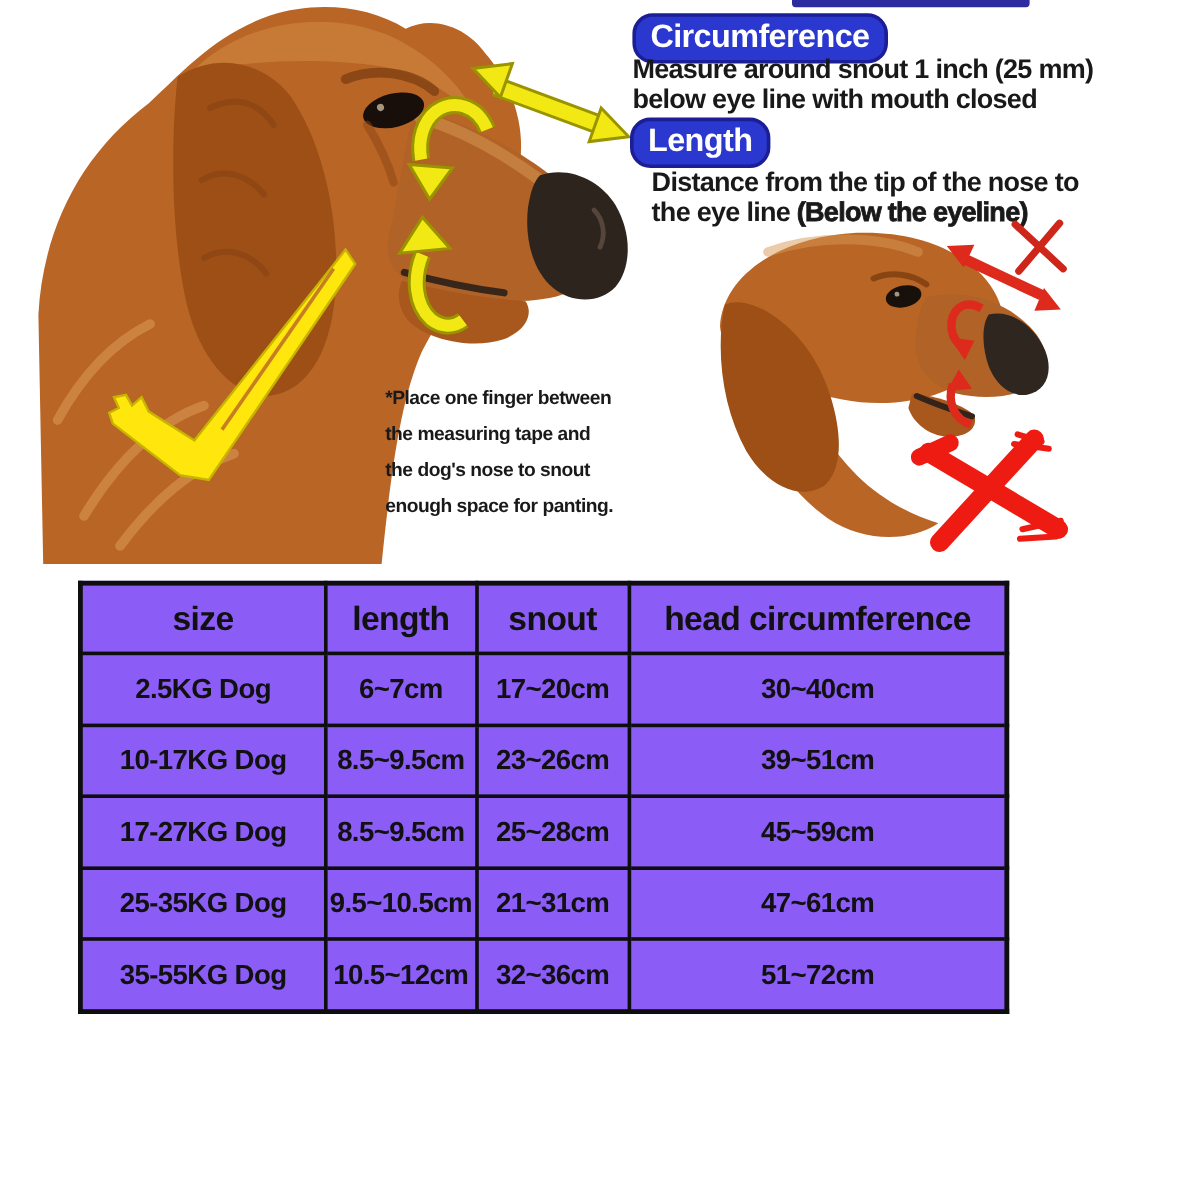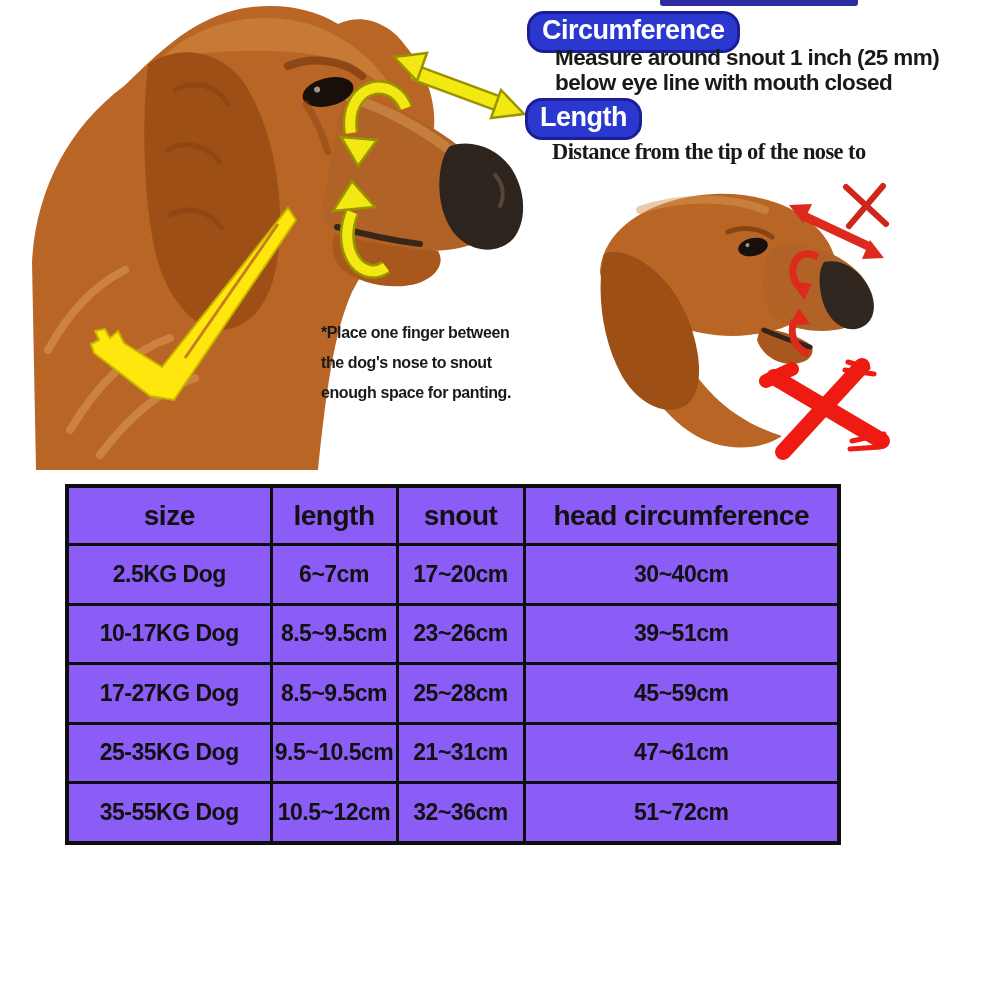--- a/index.html
+++ b/index.html
@@ -7,21 +7,21 @@
     position:relative;width:1000px;height:1000px;background:#ffffff;overflow:hidden;
     font-family:"Liberation Sans","DejaVu Sans",sans-serif;color:#191919;padding-left:12px;
   }
   .abs{position:absolute;}
   
   .badge{
     display:inline-block;background:#2b38cf;border:3px solid #1c1e96;border-radius:17px;
     color:#ffffff;font-weight:bold;font-size:27px;line-height:1;padding:3px 12px 6px 12px;
     letter-spacing:-0.5px;
   }
-  .para{font-size:22.5px;font-weight:bold;line-height:25px;letter-spacing:-0.6px;color:#191919;white-space:nowrap;margin-left:28px;}
+  .para{font-size:22.5px;font-weight:bold;line-height:25px;letter-spacing:-0.6px;color:#191919;white-space:nowrap;}
   .para .xbold{-webkit-text-stroke:0.7px #191919;}
   .note{font-size:16px;font-weight:bold;line-height:30px;letter-spacing:-0.4px;color:#191919;white-space:nowrap;}
   
   table.size-table{
     border-collapse:collapse;table-layout:fixed;width:772px;
     background:#8b5cf6;
   }
   table.size-table th,table.size-table td{
     border:3px solid #0e0e0e;text-align:center;vertical-align:middle;
     color:#111111;padding:0;overflow:hidden;
@@ -97,26 +97,28 @@
       <line x1="278" y1="224" x2="185" y2="358" stroke="#b96526" stroke-width="3" opacity="0.8"></line>
     </g>
   </svg>
 
   <div class="abs badge" style="left:527px;top:11px;">Circumference</div>
   <div class="abs para" style="left:527px;top:45px;">
     <div>Measure around snout 1 inch (25 mm)</div>
     <div>below eye line with mouth closed</div>
   </div>
   <div class="abs badge" style="left:525px;top:98px;">Length</div>
-  <div class="abs para" style="left:524px;top:139px;font-family:Liberation Serif, serif;">
+  <div class="abs para" style="left:543px;top:139px;">
     <div>Distance from the tip of the nose to</div>
+    <div><span>the eye line </span><span class="xbold">(Below the eyeline)</span></div>
   </div>
 
   <div class="abs note" style="left:321px;top:318px;">
     <div>*Place one finger between</div>
+    <div>the measuring tape and</div>
     <div>the dog's nose to snout</div>
     <div>enough space for panting.</div>
   </div>
 
   <svg class="abs" style="left:555px;top:165px;" width="360" height="300" viewBox="555 165 360 300">
 
     <path d="M 622,318 C 630,362 652,406 690,432 C 720,452 758,452 782,436
              C 756,428 732,414 714,396 C 692,374 676,348 666,324 Z" fill="#b96526"></path>
 
     <path d="M 600,272 C 602,230 650,197 714,194 C 768,192 810,212 828,242

